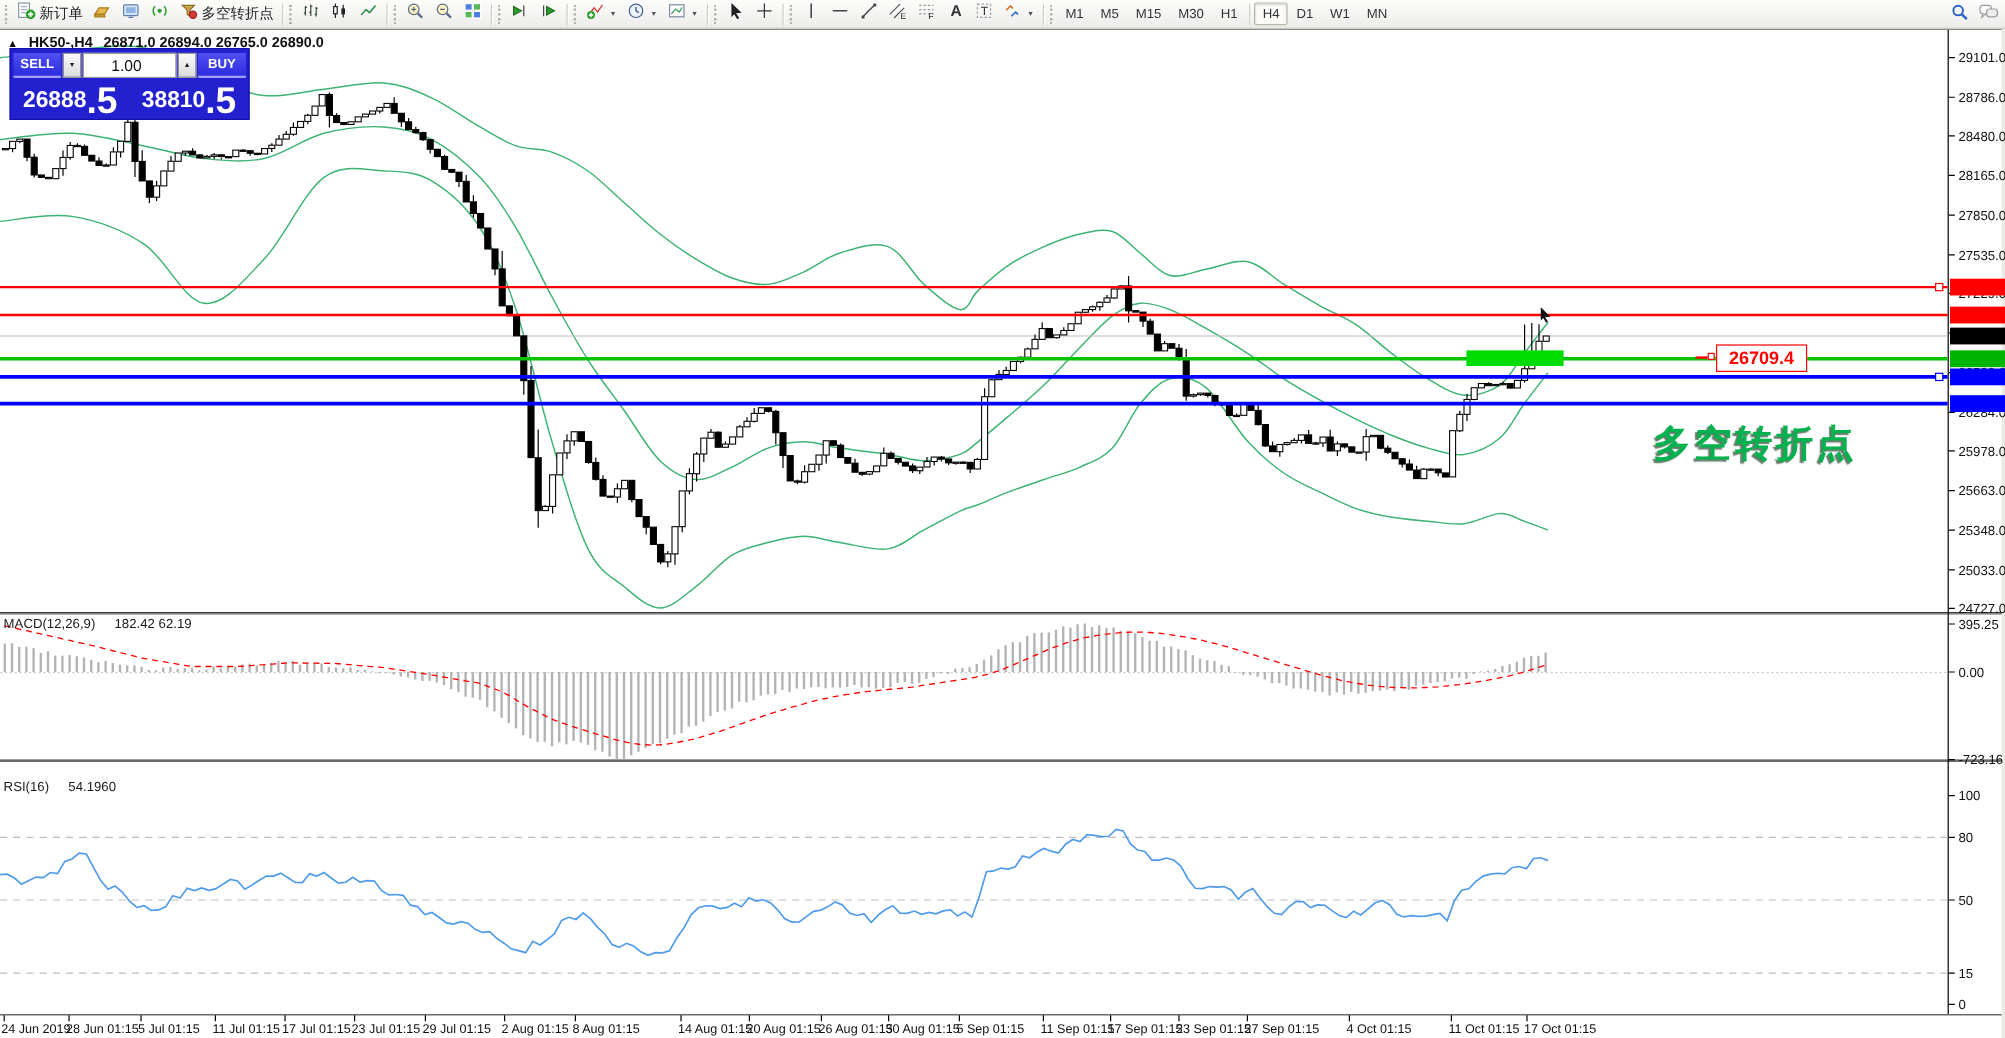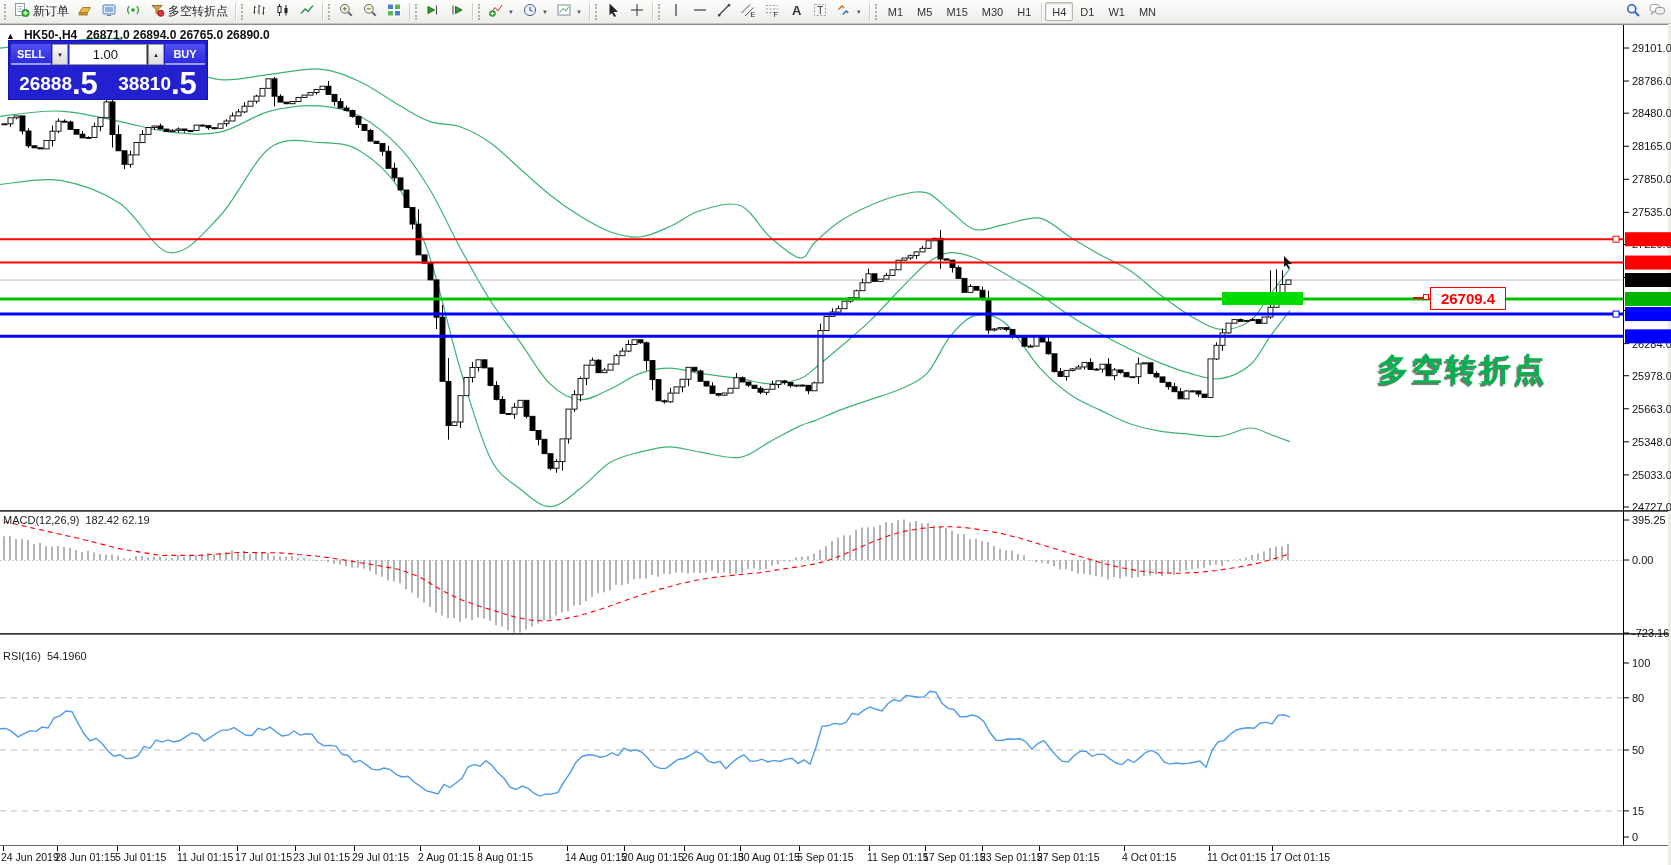--- a/index.html
+++ b/index.html
@@ -39,21 +39,21 @@
     font-size:6px;color:#222}
   #tp-vol{flex:1;height:21px;background:#fff;border:1px solid #9a9a9a;color:#111;
     font-size:13px;text-align:right;padding-right:28px;display:flex;align-items:center;
     justify-content:flex-end}
   #tp-row2{flex:1;display:flex}
   .tp-price{flex:1;display:flex;align-items:center;justify-content:center;color:#fff;
     padding-top:2px}
   .tp-price .main{font-size:19px;font-weight:700}
   .tp-price .big{font-size:31px;font-weight:700;line-height:26px}
 
-  .pane-label{position:absolute;z-index:15;font-size:11px;color:#1a1a1a;display:flex;gap:6px}
+  .pane-label{position:absolute;z-index:15;font-size:11px;color:#1a1a1a;display:flex;gap:16px}
 
   #cn-note{position:absolute;left:1378px;top:349px;z-index:18;font-size:31px;font-weight:700;
     letter-spacing:3px;color:#00b34e;text-shadow:-2px 2px 1px rgba(15,50,20,.65);white-space:nowrap}
 
   #price-callout{position:absolute;left:1430px;top:287px;width:76px;height:23px;z-index:18;
     background:#fff;border:1.5px solid #f00;color:#f00;font-size:15px;font-weight:700;
     display:flex;align-items:center;justify-content:center}
   #callout-dash{position:absolute;left:1413px;top:297px;width:11px;height:2px;background:#f00;z-index:18}
   #callout-handle{position:absolute;left:1423px;top:294px;width:6px;height:6px;background:#fff;
     border:1px solid #f00;z-index:18}

